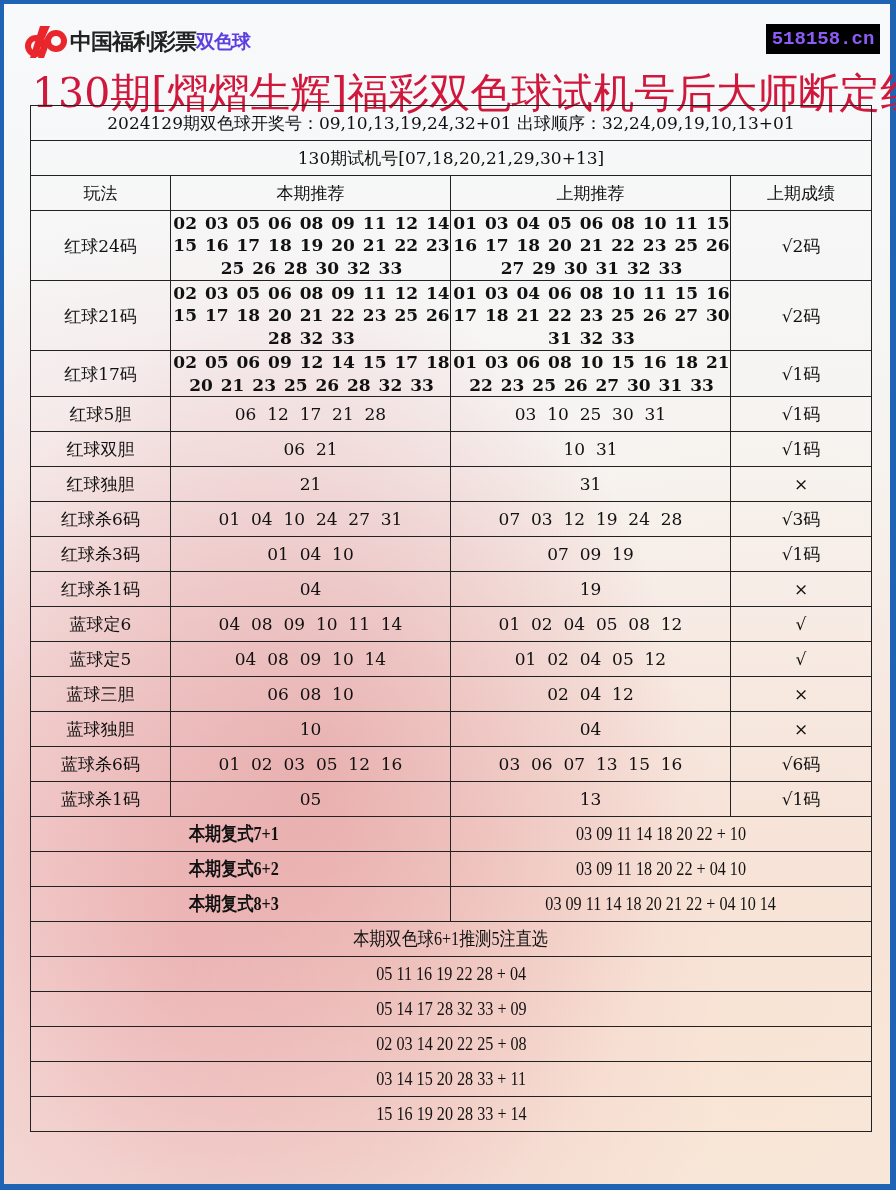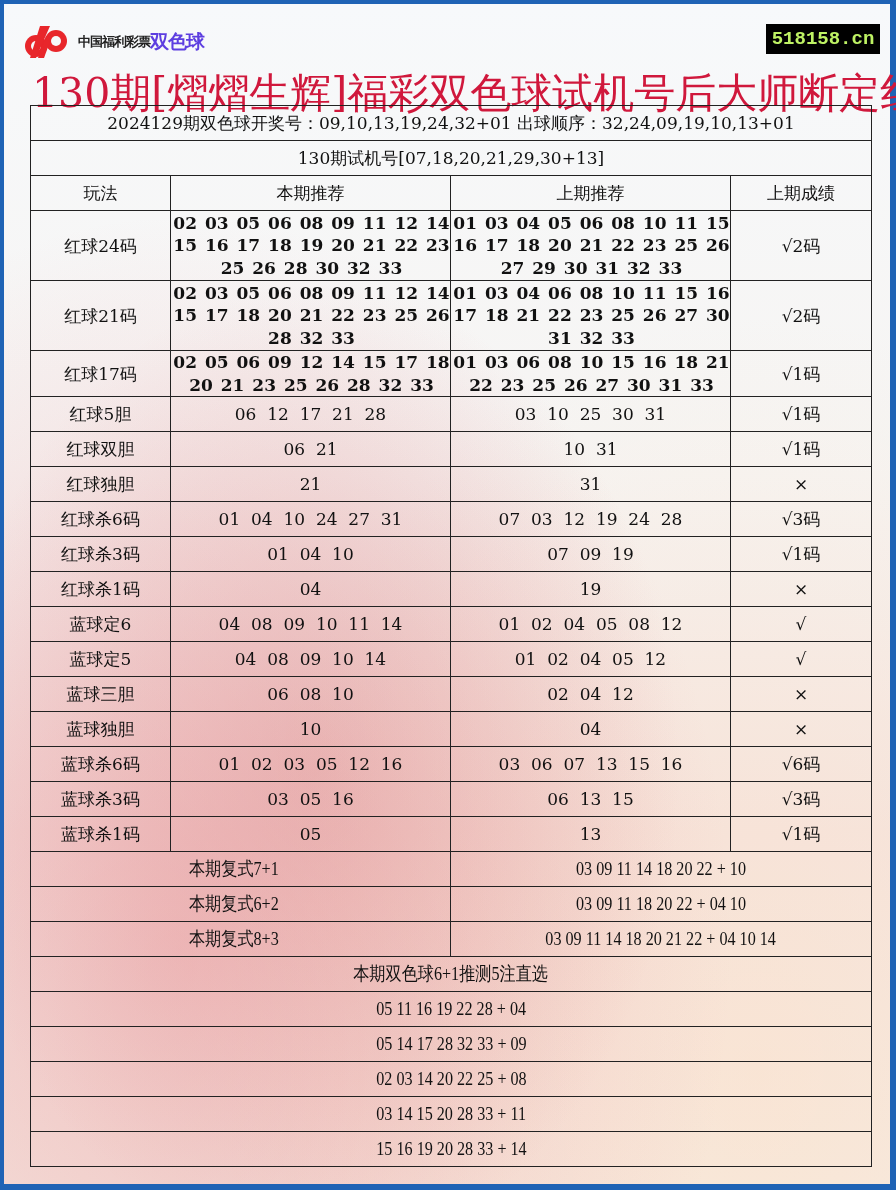--- a/index.html
+++ b/index.html
@@ -12,46 +12,46 @@
   .frame {
     position: absolute; left: 4px; top: 4px; width: 886px; height: 1180px;
     background:
       radial-gradient(ellipse at 20% 80%, rgba(232,120,130,0.35), rgba(255,255,255,0) 55%),
       radial-gradient(ellipse at 35% 65%, rgba(200,80,80,0.25), rgba(255,255,255,0) 45%),
       radial-gradient(ellipse at 85% 90%, rgba(255,220,190,0.4), rgba(255,255,255,0) 50%),
       linear-gradient(180deg, #f7f9fb 0%, #f6f4f2 40%, #f4e6e2 70%, #f5ece4 100%);
   }
   .logo { position: absolute; left: 18px; top: 20px; height: 36px; display: flex; align-items: center; }
   .logo-mark { width: 48px; height: 36px; position: relative; }
-  .logo-text { font-family: "DejaVu Sans", sans-serif; font-weight: bold; font-size: 13px; color: #222; margin-left: 8px; letter-spacing: -1px; }
+  .logo-text { font-family: "DejaVu Sans", sans-serif; font-weight: bold; font-size: 22px; color: #222; margin-left: 0; letter-spacing: -1px; }
   .logo-text2 { font-family: "DejaVu Sans", sans-serif; font-weight: bold; font-size: 19px; color: #5d3ee0; letter-spacing: -1px; }
   .site-badge {
     position: absolute; left: 762px; top: 20px; width: 114px; height: 30px;
-    background: #000; color: #bef264; font-weight: bold;
+    background: #000; color: #8b5cf6; font-weight: bold;
     font-family: "Liberation Mono", "DejaVu Sans Mono", monospace; font-size: 19px;
     display: flex; align-items: center; justify-content: center;
   }
   .title {
     position: absolute; left: 28px; top: 62px; width: 850px;
     color: #d0183c; font-size: 41px; font-family: "DejaVu Serif", serif;
     white-space: nowrap; letter-spacing: 0px;
   }
   table.main {
     position: absolute; left: 30px; top: 105px; width: 841px;
     border-collapse: collapse; table-layout: fixed;
     font-size: 17px; color: #111;
   }
   table.main td {
     border: 1px solid #222; text-align: center; vertical-align: middle;
     padding: 0; line-height: 22px;
   }
   .r35 td { height: 35px; }
   .nums { text-align: left; font-weight: bold; line-height: 22.5px !important; padding-left: 2px !important; word-spacing: 2px; }
   .condensed { font-family: "Liberation Serif", serif; font-size: 19px; transform: scaleX(0.85); display: inline-block; white-space: nowrap; }
-  .left-label { text-align: left !important; padding-left: 150px !important; }
+  .left-label { text-align: left !important; padding-left: 150px !important; font-weight: bold; }
 </style>
 </head>
 <body>
 
 <div class="frame">
   <div class="logo">
     <div class="logo-mark">
       <svg width="48" height="36" viewBox="0 0 48 36">
         <circle cx="14" cy="22" r="11" fill="#e8262b"></circle>
         <circle cx="14" cy="22" r="5" fill="#f6f8fa"></circle>
@@ -167,26 +167,20 @@
     <td style="white-space:pre">04</td>
     <td>×</td>
   </tr>
   <tr class="r35">
     <td>蓝球杀6码</td>
     <td style="white-space:pre">01  02  03  05  12  16</td>
     <td style="white-space:pre">03  06  07  13  15  16</td>
     <td>√6码</td>
   </tr>
   <tr class="r35">
-    <td>蓝球杀3码</td>
-    <td style="white-space:pre">03  05  16</td>
-    <td style="white-space:pre">06  13  15</td>
-    <td>√3码</td>
-  </tr>
-  <tr class="r35">
     <td>蓝球杀1码</td>
     <td style="white-space:pre">05</td>
     <td style="white-space:pre">13</td>
     <td>√1码</td>
   </tr>
 
   <tr class="r35">
     <td colspan="2" class="left-label"><span class="condensed">本期复式7+1</span></td>
     <td colspan="2"><span class="condensed">03 09 11 14 18 20 22 + 10</span></td>
   </tr>

